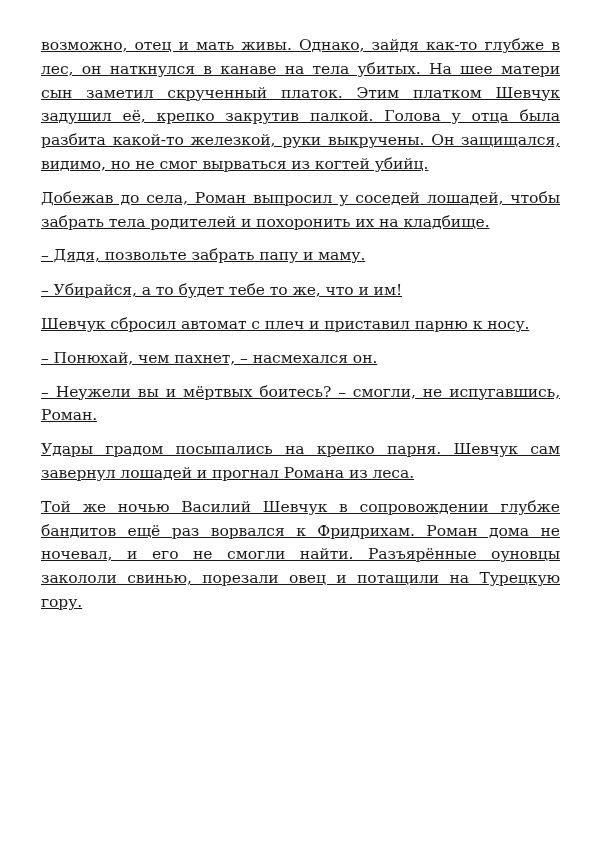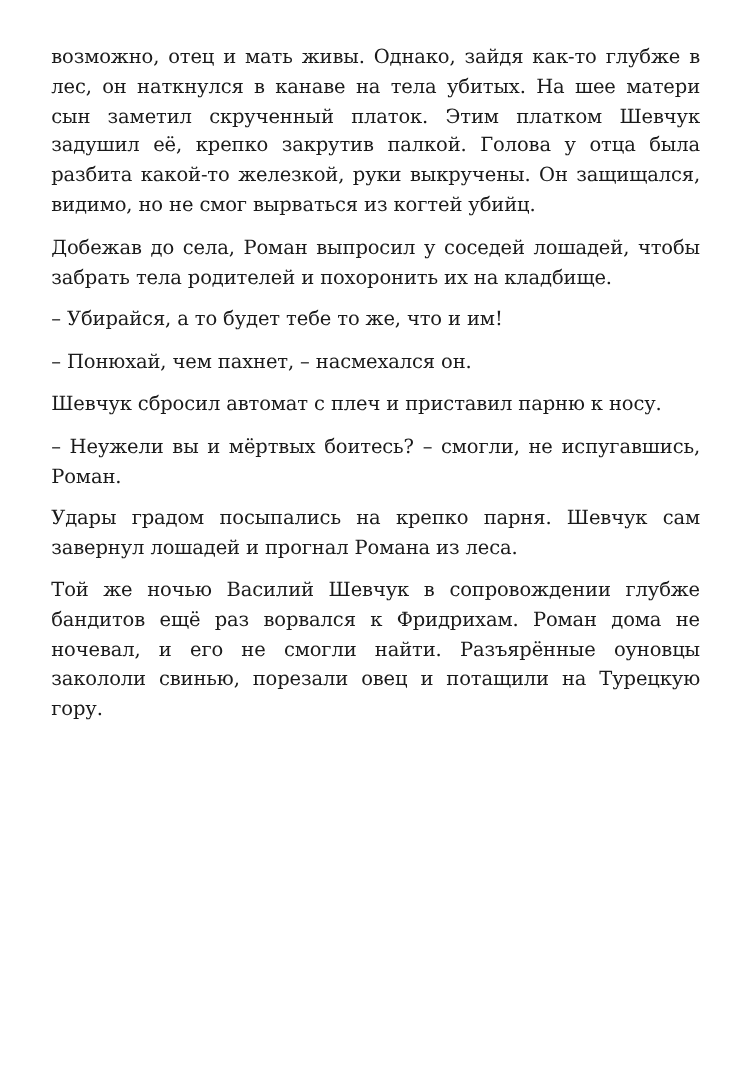--- a/index.html
+++ b/index.html
@@ -16,36 +16,38 @@
     .page {
       position: absolute;
       left: 41px;
       top: 34px;
       width: 519px;
       font-family: "DejaVu Serif", "Liberation Serif", serif;
       font-size: 15.6px;
       line-height: 23.8px;
       color: #1a1a1a;
       letter-spacing: -0.1px;
+      text-decoration: underline;
     }
     .para {
       margin: 0 0 10px 0;
       text-align: justify;
       text-align-last: left;
       hyphens: none;
     }
     .para.tight {
       margin-bottom: 11px;
     }
   </style>
 </head>
 <body>
 
 <div class="page">
   <p class="para">возможно, отец и мать живы. Однако, зайдя как-то глубже в лес, он наткнулся в канаве на тела убитых. На шее матери сын заметил скрученный платок. Этим платком Шевчук задушил её, крепко закрутив палкой. Голова у отца была разбита какой-то железкой, руки выкручены. Он защищался, видимо, но не смог вырваться из когтей убийц.</p>
   <p class="para">Добежав до села, Роман выпросил у соседей лошадей, чтобы забрать тела родителей и похоронить их на кладбище.</p>
+  <p class="para tight">– Дядя, позвольте забрать папу и маму.</p>
   <p class="para">– Убирайся, а то будет тебе то же, что и им!</p>
+  <p class="para">Шевчук сбросил автомат с плеч и приставил парню к носу.</p>
   <p class="para">– Понюхай, чем пахнет, – насмехался он.</p>
-  <p class="para">Шевчук сбросил автомат с плеч и приставил парню к носу.</p>
   <p class="para">– Неужели вы и мёртвых боитесь? – смогли, не испугавшись, Роман.</p>
   <p class="para">Удары градом посыпались на крепко парня. Шевчук сам завернул лошадей и прогнал Романа из леса.</p>
   <p class="para">Той же ночью Василий Шевчук в сопровождении глубже бандитов ещё раз ворвался к Фридрихам. Роман дома не ночевал, и его не смогли найти. Разъярённые оуновцы закололи свинью, порезали овец и потащили на Турецкую гору.</p>
 </div>
 
 </body></html>

